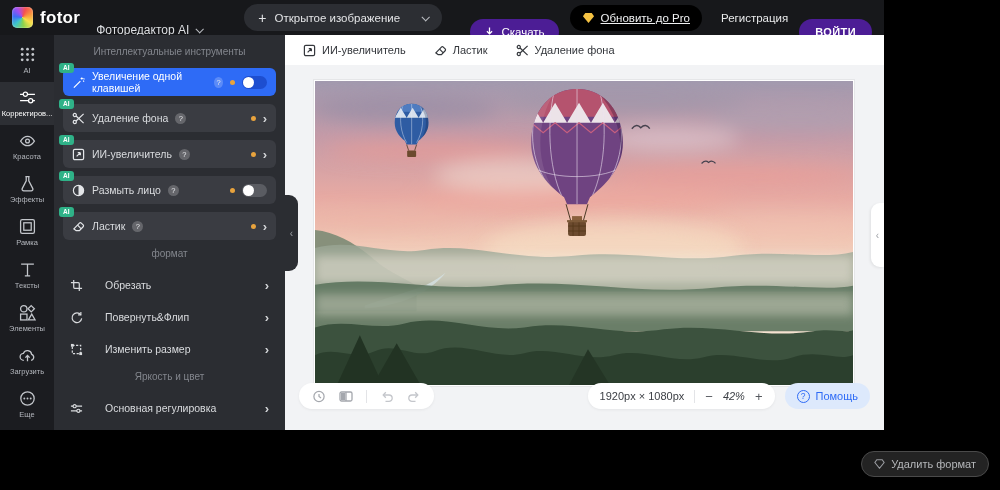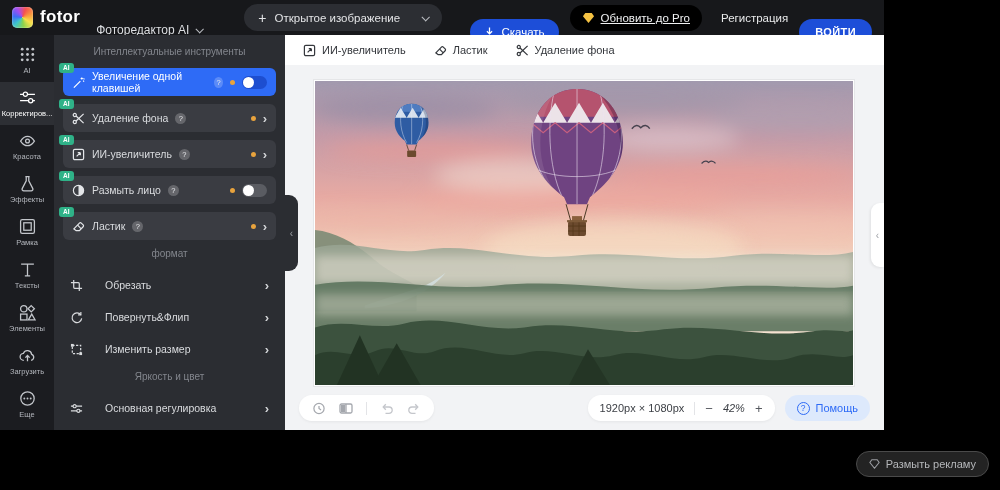--- a/index.html
+++ b/index.html
@@ -4,36 +4,36 @@
 <style>
   * { margin:0; padding:0; box-sizing:border-box; }
   html,body { width:1000px; height:490px; background:#000; overflow:hidden;
     font-family:"Liberation Sans", sans-serif; }
   .app { position:absolute; left:0; top:0; width:884px; height:430px;
     display:flex; flex-direction:column; background:#17181b; }
 
   
   .topbar { height:35px; flex-shrink:0; background:#17181b; display:flex;
     align-items:center; padding:0 12px; gap:16px; }
-  .logo { display:flex; gap:7px; }
+  .logo { display:flex; align-items:center; gap:7px; }
   .logo-icon { width:21px; height:21px; border-radius:5px;
     background:conic-gradient(from 20deg,#f5514f,#f99b3e,#f7e04b,#8bd14b,#3ec6c9,#3e6cf6,#a54df0,#f5514f);
     box-shadow:inset 0 0 2px rgba(255,255,255,.6); }
   .logo-text { color:#fff; font-size:17px; font-weight:700; letter-spacing:.3px; }
   .menu-item { color:#dcdee1; font-size:12px; display:flex; align-items:center; gap:7px;margin-top:24px; }
   .chev-down { width:6px; height:6px; border-right:1.4px solid #b9bcc1;
     border-bottom:1.4px solid #b9bcc1; transform:rotate(45deg) translateY(-1px); display:inline-block; }
   .open-pill { background:#2c2e33; border-radius:16px; height:27px; display:flex;
     align-items:center; gap:8px; padding:0 14px; color:#e3e4e6; font-size:11.5px; margin-left:26px; }
   .open-pill .plus { font-size:14px; color:#e3e4e6; }
   .open-pill .chev-down { margin-left:14px; }
   .tb-right { margin-left:auto; display:flex; align-items:center; gap:11px; }
   .btn { border:none; cursor:pointer; display:flex; align-items:center; gap:6px;
     border-radius:15px; height:26px; font-size:11.5px; }
-  .btn-blue { background:#1d4ed8; color:#fff; padding:0 14px;margin-top:28px; }
+  .btn-blue { background:#4c1d95; color:#fff; padding:0 14px;margin-top:28px; }
   .btn-dark { background:#000000; color:#f0f1f2; padding:0 12px;text-decoration:underline; }
   .register { color:#e8e9ea; font-size:11.5px;padding-left:8px; }
   .btn-login { font-weight:bold; letter-spacing:.4px; padding:0 16px; font-size:11px; }
 
   
   .main { flex:1; display:flex; min-height:0; }
 
   
   .rail { width:54px; background:#1b1c20; display:flex; flex-direction:column; padding-top:4px; }
   .rail-item { height:43px; display:flex; flex-direction:column; align-items:center;
@@ -77,21 +77,21 @@
     background:#fff; border:1px solid #fff; box-shadow:0 0 0 1px rgba(0,0,0,.05); }
   .stage svg { display:block; width:100%; height:100%; }
 
   .edge-tab { position:absolute; width:13px; display:flex; align-items:center;
     justify-content:center; font-size:10px; cursor:pointer; }
   .tab-left { left:0; top:160px; height:76px; background:#2b2d32; color:#9da0a6;
     border-radius:0 9px 9px 0; }
   .tab-right { right:0; top:168px; height:64px; background:#fff; color:#9da0a6;
     border-radius:9px 0 0 9px; box-shadow:-1px 1px 3px rgba(0,0,0,.08); }
 
-  .statusbar { position:absolute; left:14px; right:14px; bottom:9px; height:26px;
+  .statusbar { position:absolute; left:14px; right:14px; bottom:21px; height:26px;
     display:flex; align-items:flex-end; justify-content:space-between; }
   .pill { background:#fff; border-radius:14px; height:26px; display:flex;
     align-items:center; box-shadow:0 1px 3px rgba(0,0,0,.06); }
   .hist-pill { padding:0 13px; gap:13px; }
   .hist-pill svg { width:14px; height:13px; stroke:#a4a7ad; fill:none; stroke-width:1.3; cursor:pointer; }
   .vdiv { width:1px; height:13px; background:#e3e4e7; }
   .sb-right { display:flex; align-items:center; gap:10px; }
   .dims-pill { padding:0 12px; gap:10px; font-size:11px; color:#3d4046; }
   .zbtn { font-size:13px; color:#55585e; cursor:pointer; line-height:1; }
   .zoom-val { font-size:11px; color:#3d4046;font-style:italic; }
@@ -489,14 +489,14 @@
         </div>
       </div>
     </main>
   </div>
 </div>
 
 <button class="remove-ad">
   <svg width="11" height="10" viewBox="0 0 14 13">
       <polygon points="3.5,1 10.5,1 13,4.5 7,12 1,4.5" fill="none" stroke="#9a9ca1" stroke-width="1.4"></polygon>
     </svg>
-  <span>Размыть рекламу</span>
+  <span>Удалить формат</span>
 </button>
 
 </body></html>

